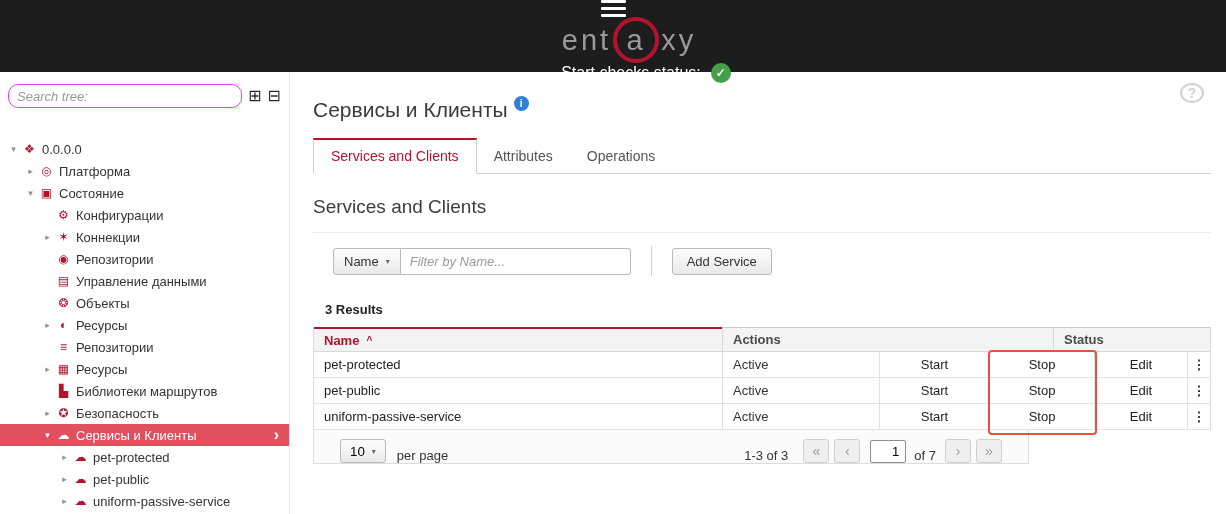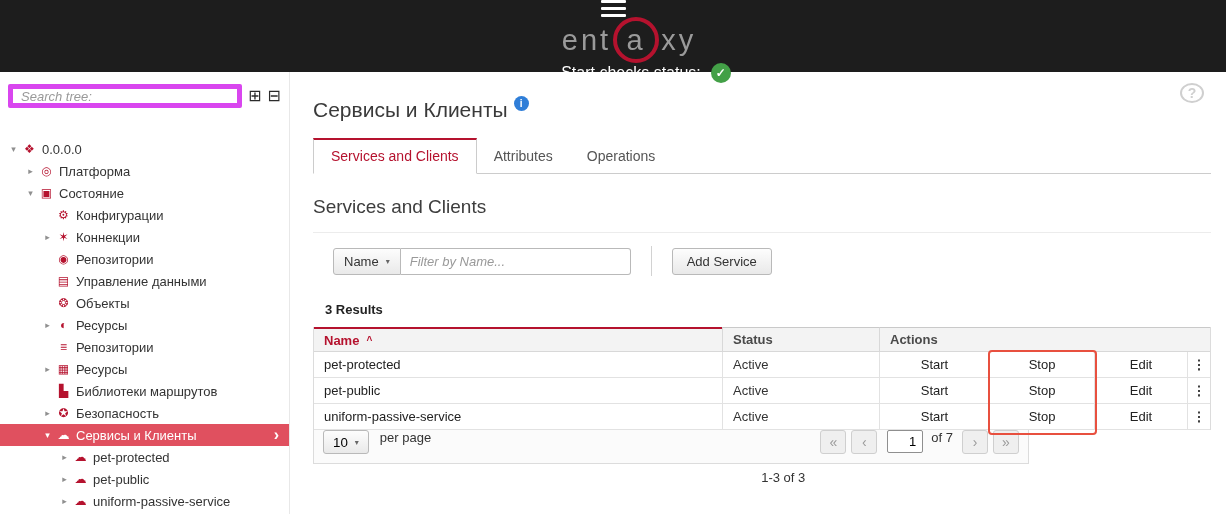--- a/index.html
+++ b/index.html
@@ -18,21 +18,21 @@
   .avatar { margin-left:32px; margin-right:14px; width:38px; height:38px; border-radius:50%; background:#d6d6d6; position:relative; overflow:hidden; cursor:pointer; }
   .avatar .head { position:absolute; top:7px; left:50%; transform:translateX(-50%); width:13px; height:13px; border-radius:50%; background:#fbfbfb; }
   .avatar .bodyshape { position:absolute; bottom:3px; left:50%; transform:translateX(-50%); width:24px; height:12px; border-radius:12px 12px 0 0; background:#fbfbfb; }
 
   
   .content { display:flex; height:442px; }
 
   
   .sidebar { width:290px; border-right:1px solid #e8e8e8; padding-top:12px; font-size:13px; flex:none; }
   .search-row { display:flex; align-items:center; padding:0 8px; gap:6px; }
-  .search-row input { flex:1; height:24px; border:5px solid #d946ef; border-radius:2px; padding:0 8px; font-size:13px; font-family:inherit; }
+  .search-row input { flex:1; height:24px; border:1px solid #d946ef; border-radius:10px; padding:0 8px; font-size:13px; font-family:inherit; }
   .search-row input::placeholder { font-style:italic; color:#999; }
   .tree-toggle { font-size:16px; color:#2b2b2b; cursor:pointer; line-height:1; }
   .nav-tree { margin-top:30px; }
   .tree-row { height:22px; display:flex; align-items:center; cursor:pointer; white-space:nowrap; }
   .tree-row .tw { width:15px; color:#8f8f8f; font-size:9px; text-align:center; flex:none; }
   .tree-row .ti { width:17px; color:#b5122e; font-size:12px; text-align:center; margin-right:4px; flex:none; }
   .tree-row .tl { color:#333; }
   .tree-row.selected { background:#e0505f; }
   .tree-row.selected .tl, .tree-row.selected .ti, .tree-row.selected .tw { color:#fff; }
   .tree-row .ta { margin-left:auto; margin-right:10px; color:#fff; font-size:16px; font-weight:bold; line-height:1; }
@@ -72,21 +72,21 @@
   .c { display:flex; align-items:center; }
   .c-name { width:408px; padding:0 10px; }
   .c-status { width:157px; padding:0 10px; border-left:1px solid #e2e2e2; color:#333; }
   .c-act { justify-content:center; border-left:1px solid #e2e2e2; cursor:pointer; }
   .c-start { width:110px; }
   .c-stop { width:105px; }
   .c-edit { width:93px; }
   .c-kebab { width:23px; justify-content:center; border-left:1px solid #e2e2e2; font-weight:bold; color:#333; cursor:pointer; }
   .stop-highlight { position:absolute; left:675px; top:23px; width:109px; height:85px; border:2px solid #e8503f; border-radius:4px; pointer-events:none; }
 
-  .pager { display:flex; align-items:flex-start; height:34px; border:1px solid #dcdcdc; border-top:none; background:#fbfbfb; padding:0 9px; font-size:13px; color:#333; width:716px; }
+  .pager { display:flex; align-items:flex-end; height:34px; border:1px solid #dcdcdc; border-top:none; background:#fbfbfb; padding:0 26px; font-size:13px; color:#333; width:716px; }
   .page-size { height:24px; display:flex; align-items:center; gap:7px; padding:0 9px; background:linear-gradient(#fdfdfd,#e9e9e9); border:1px solid #b9b9b9; border-radius:3px; cursor:pointer; margin-right:11px; }
   .pager-spacer { flex:1; }
   .range-text { margin-right:10px;margin-top:40px; }
   .nav-btn { min-width:26px; height:24px; border:1px solid #cfcfcf; background:#efefef; color:#9a9a9a; border-radius:3px; margin-left:5px; display:flex; align-items:center; justify-content:center; font-size:14px; cursor:default; }
   .page-input { width:36px; height:23px; border:1px solid #8f8f8f; border-radius:2px; text-align:right; padding-right:6px; font-size:13px; margin:0 8px 0 10px; font-family:inherit; }
   .of-label { margin-right:4px; }
 </style>
 </head>
 <body>
 
@@ -255,22 +255,22 @@
 
       <div class="results-band">3 Results</div>
 
       <div class="table-wrap">
         <div class="grid">
           <div class="thead">
             <div class="th th-name">
               <span>Name</span>
               <span class="sort-caret">^</span>
             </div>
+            <div class="th th-actions">Actions</div>
             <div class="th th-status">Status</div>
-            <div class="th th-actions">Actions</div>
           </div>
           <div>
               <div class="trow">
     <div class="c c-name">pet-protected</div>
     <div class="c c-status">Active</div>
     <div class="c c-act c-start">Start</div>
     <div class="c c-act c-stop">Stop</div>
     <div class="c c-act c-edit">Edit</div>
     <div class="c c-kebab">⋮</div>
   </div>

